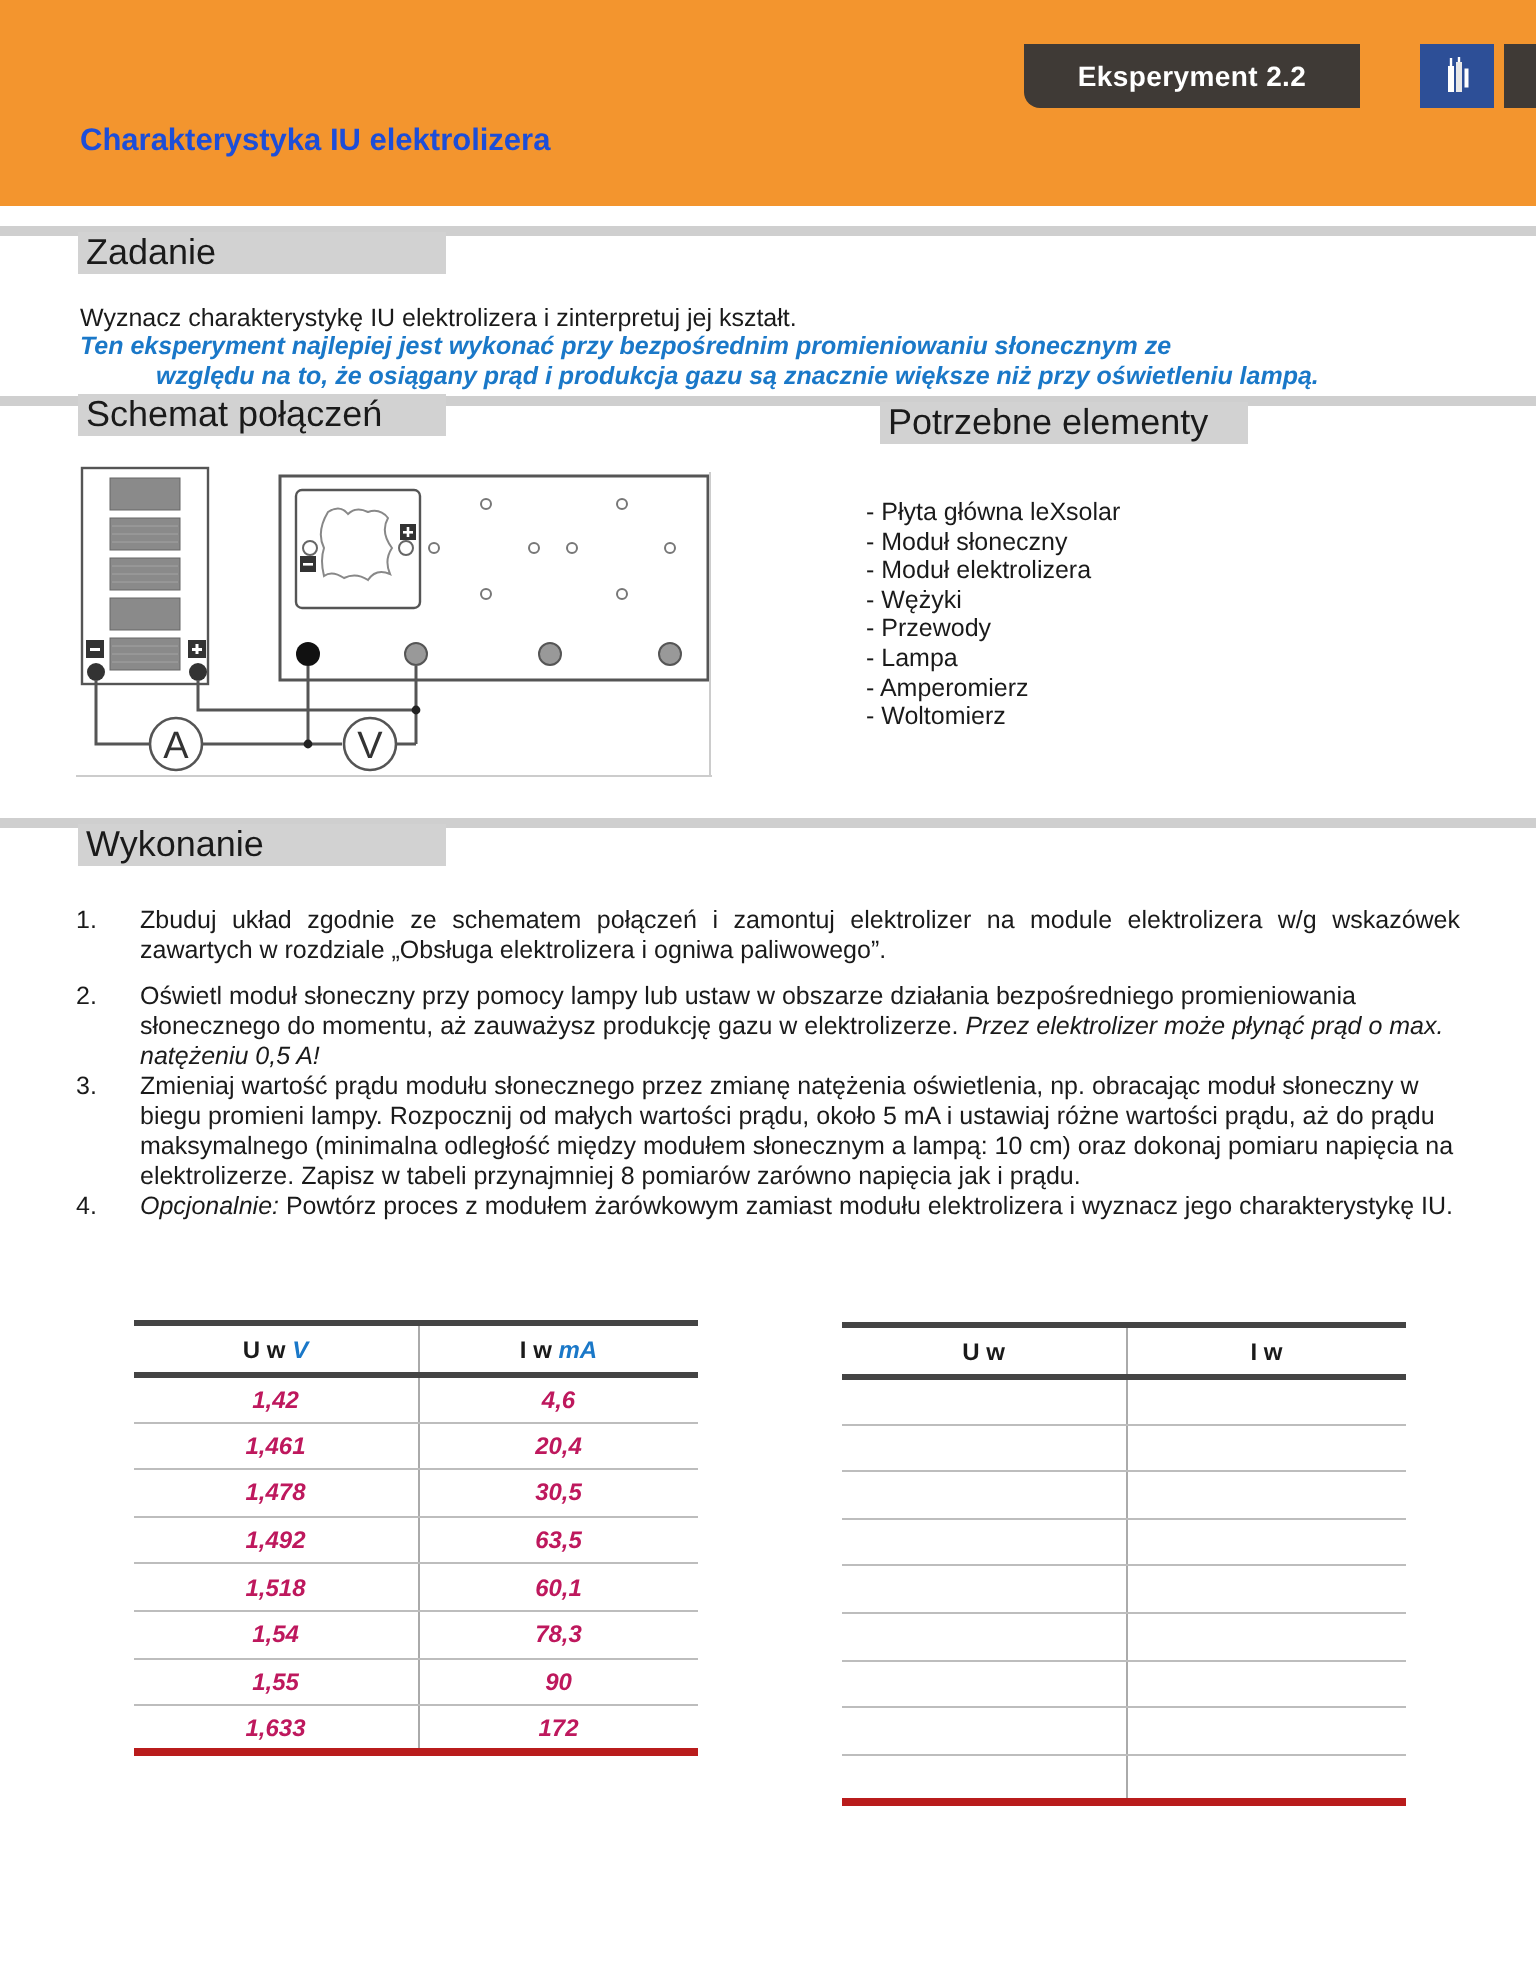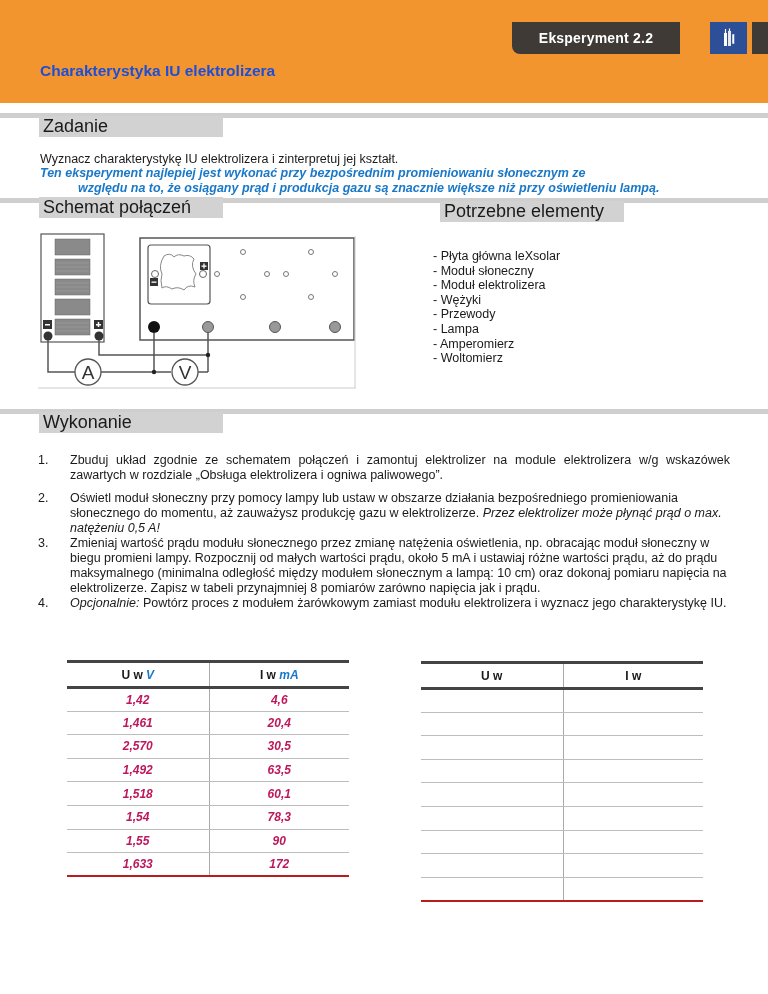--- a/index.html
+++ b/index.html
@@ -23,21 +23,21 @@
   .diagram { position: absolute; left: 38px; top: 232px; width: 318px; height: 160px; }
 
   .steps { position: absolute; left: 38px; top: 453px; width: 692px; list-style: none; font-size: 12.5px; line-height: 15px; }
   .steps li { position: relative; padding-left: 32px; text-align: justify; }
   .steps li .num { position: absolute; left: 0; top: 0; }
   .steps li.s1 { margin-bottom: 8px; }
 
   table.meas { position: absolute; border-collapse: collapse; font-size: 12px; }
   table.meas th { font-weight: bold; height: 26px; text-align: center; border-top: 3px solid #444; border-bottom: 3px solid #444; }
   table.meas td { height: 23.6px; text-align: center; border-bottom: 1.5px solid #bdbdbd; color: #be185d; font-weight: bold; font-style: italic; }
-  table.meas tr:last-child td { border-bottom: 2px solid #b91c1c; }
+  table.meas tr:last-child td { border-bottom: 4px solid #b91c1c; }
   table.meas th:first-child, table.meas td:first-child { border-right: 1.5px solid #aaa; }
   .unit { color: #1a78c8; font-style: italic; }
 </style>
 </head>
 <body>
 
 <div class="header-band"></div>
 <div class="exp-tab">Eksperyment 2.2</div>
 <div class="exp-icon">
   <svg width="16" height="20" viewBox="0 0 16 20">
@@ -181,21 +181,21 @@
   <tbody>
     <tr>
         <td>1,42</td>
         <td>4,6</td>
       </tr>
     <tr>
         <td>1,461</td>
         <td>20,4</td>
       </tr>
     <tr>
-        <td>2,570</td>
+        <td>1,478</td>
         <td>30,5</td>
       </tr>
     <tr>
         <td>1,492</td>
         <td>63,5</td>
       </tr>
     <tr>
         <td>1,518</td>
         <td>60,1</td>
       </tr>

